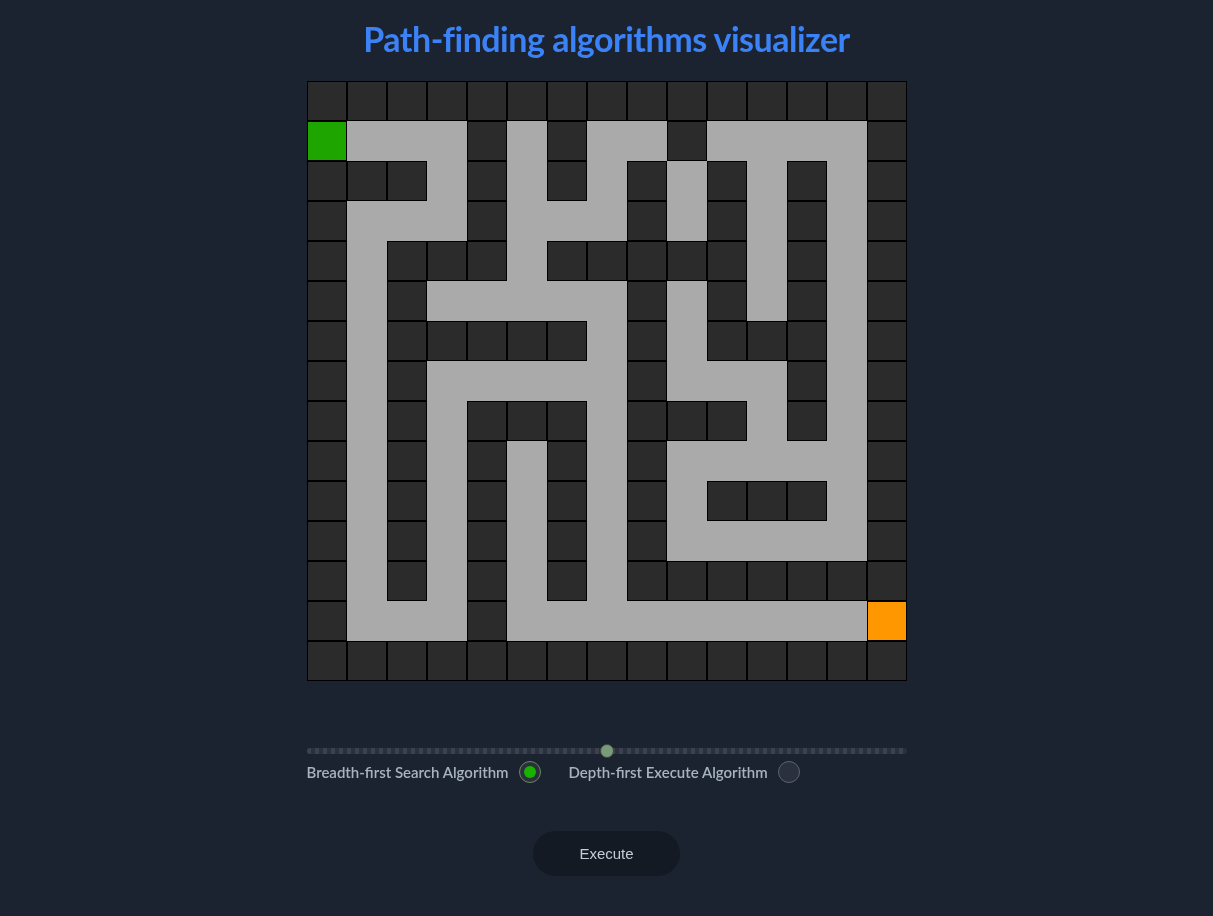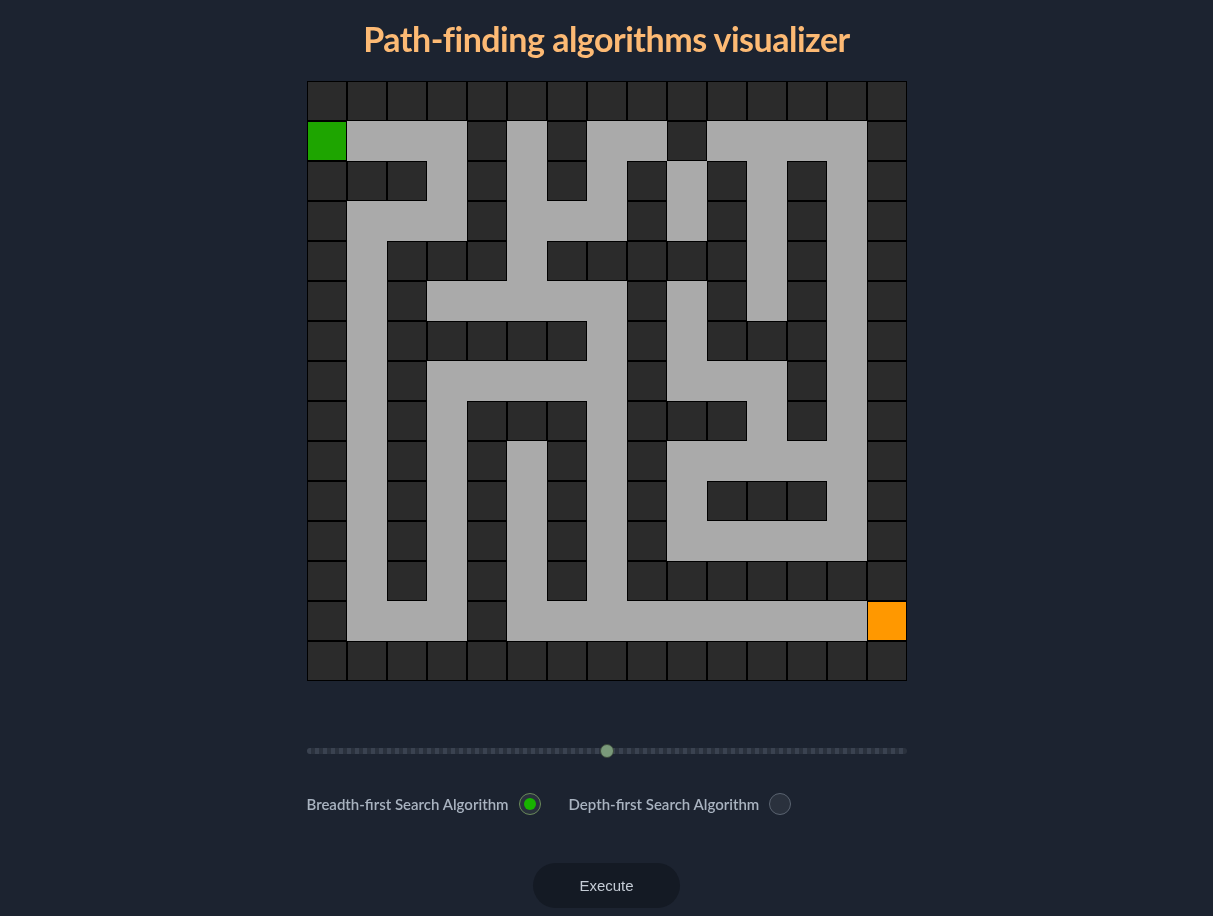--- a/index.html
+++ b/index.html
@@ -12,21 +12,21 @@
   }
   .wrap {
     width: 600px;
     margin: 0 auto;
     padding-top: 18px;
   }
   .title {
     text-align: center;
     font-weight: 700;
     font-size: 34px;
-    color: #fdba74;
+    color: #3b82f6;
     margin: 0 0 22px 0;
     letter-spacing: -0.5px;
   }
   .grid {
     width: 600px;
     height: 600px;
     background: #aaaaaa;
   }
   .row { display: flex; }
   .cell {
@@ -67,21 +67,20 @@
     transform: translate(-50%, -50%);
     width: 14px; height: 14px;
     border-radius: 50%;
     background: #7a9a7a;
     border: 1px solid #3c4a3c;
   }
 
   .radios {
     display: flex;
     gap: 28px;
-    margin-top: 32px;
     align-items: center;
   }
   .radio-item {
     display: flex;
     align-items: center;
     gap: 10px;
     font-size: 15px;
     font-weight: 600;
     color: #a9b3c0;
     cursor: pointer;
@@ -392,21 +391,21 @@
     </div>
 
     <div class="radios" id="radios">
         <label class="radio-item">
           <span>Breadth-first Search Algorithm</span>
           <span class="radio checked">
             <span class="dot"></span>
           </span>
         </label>
         <label class="radio-item">
-          <span>Depth-first Search Algorithm</span>
+          <span>Depth-first Execute Algorithm</span>
           <span class="radio"></span>
         </label>
       </div>
 
     <div class="run-wrap">
       <button class="run-btn">Execute</button>
     </div>
   </div>
 </div>
 

